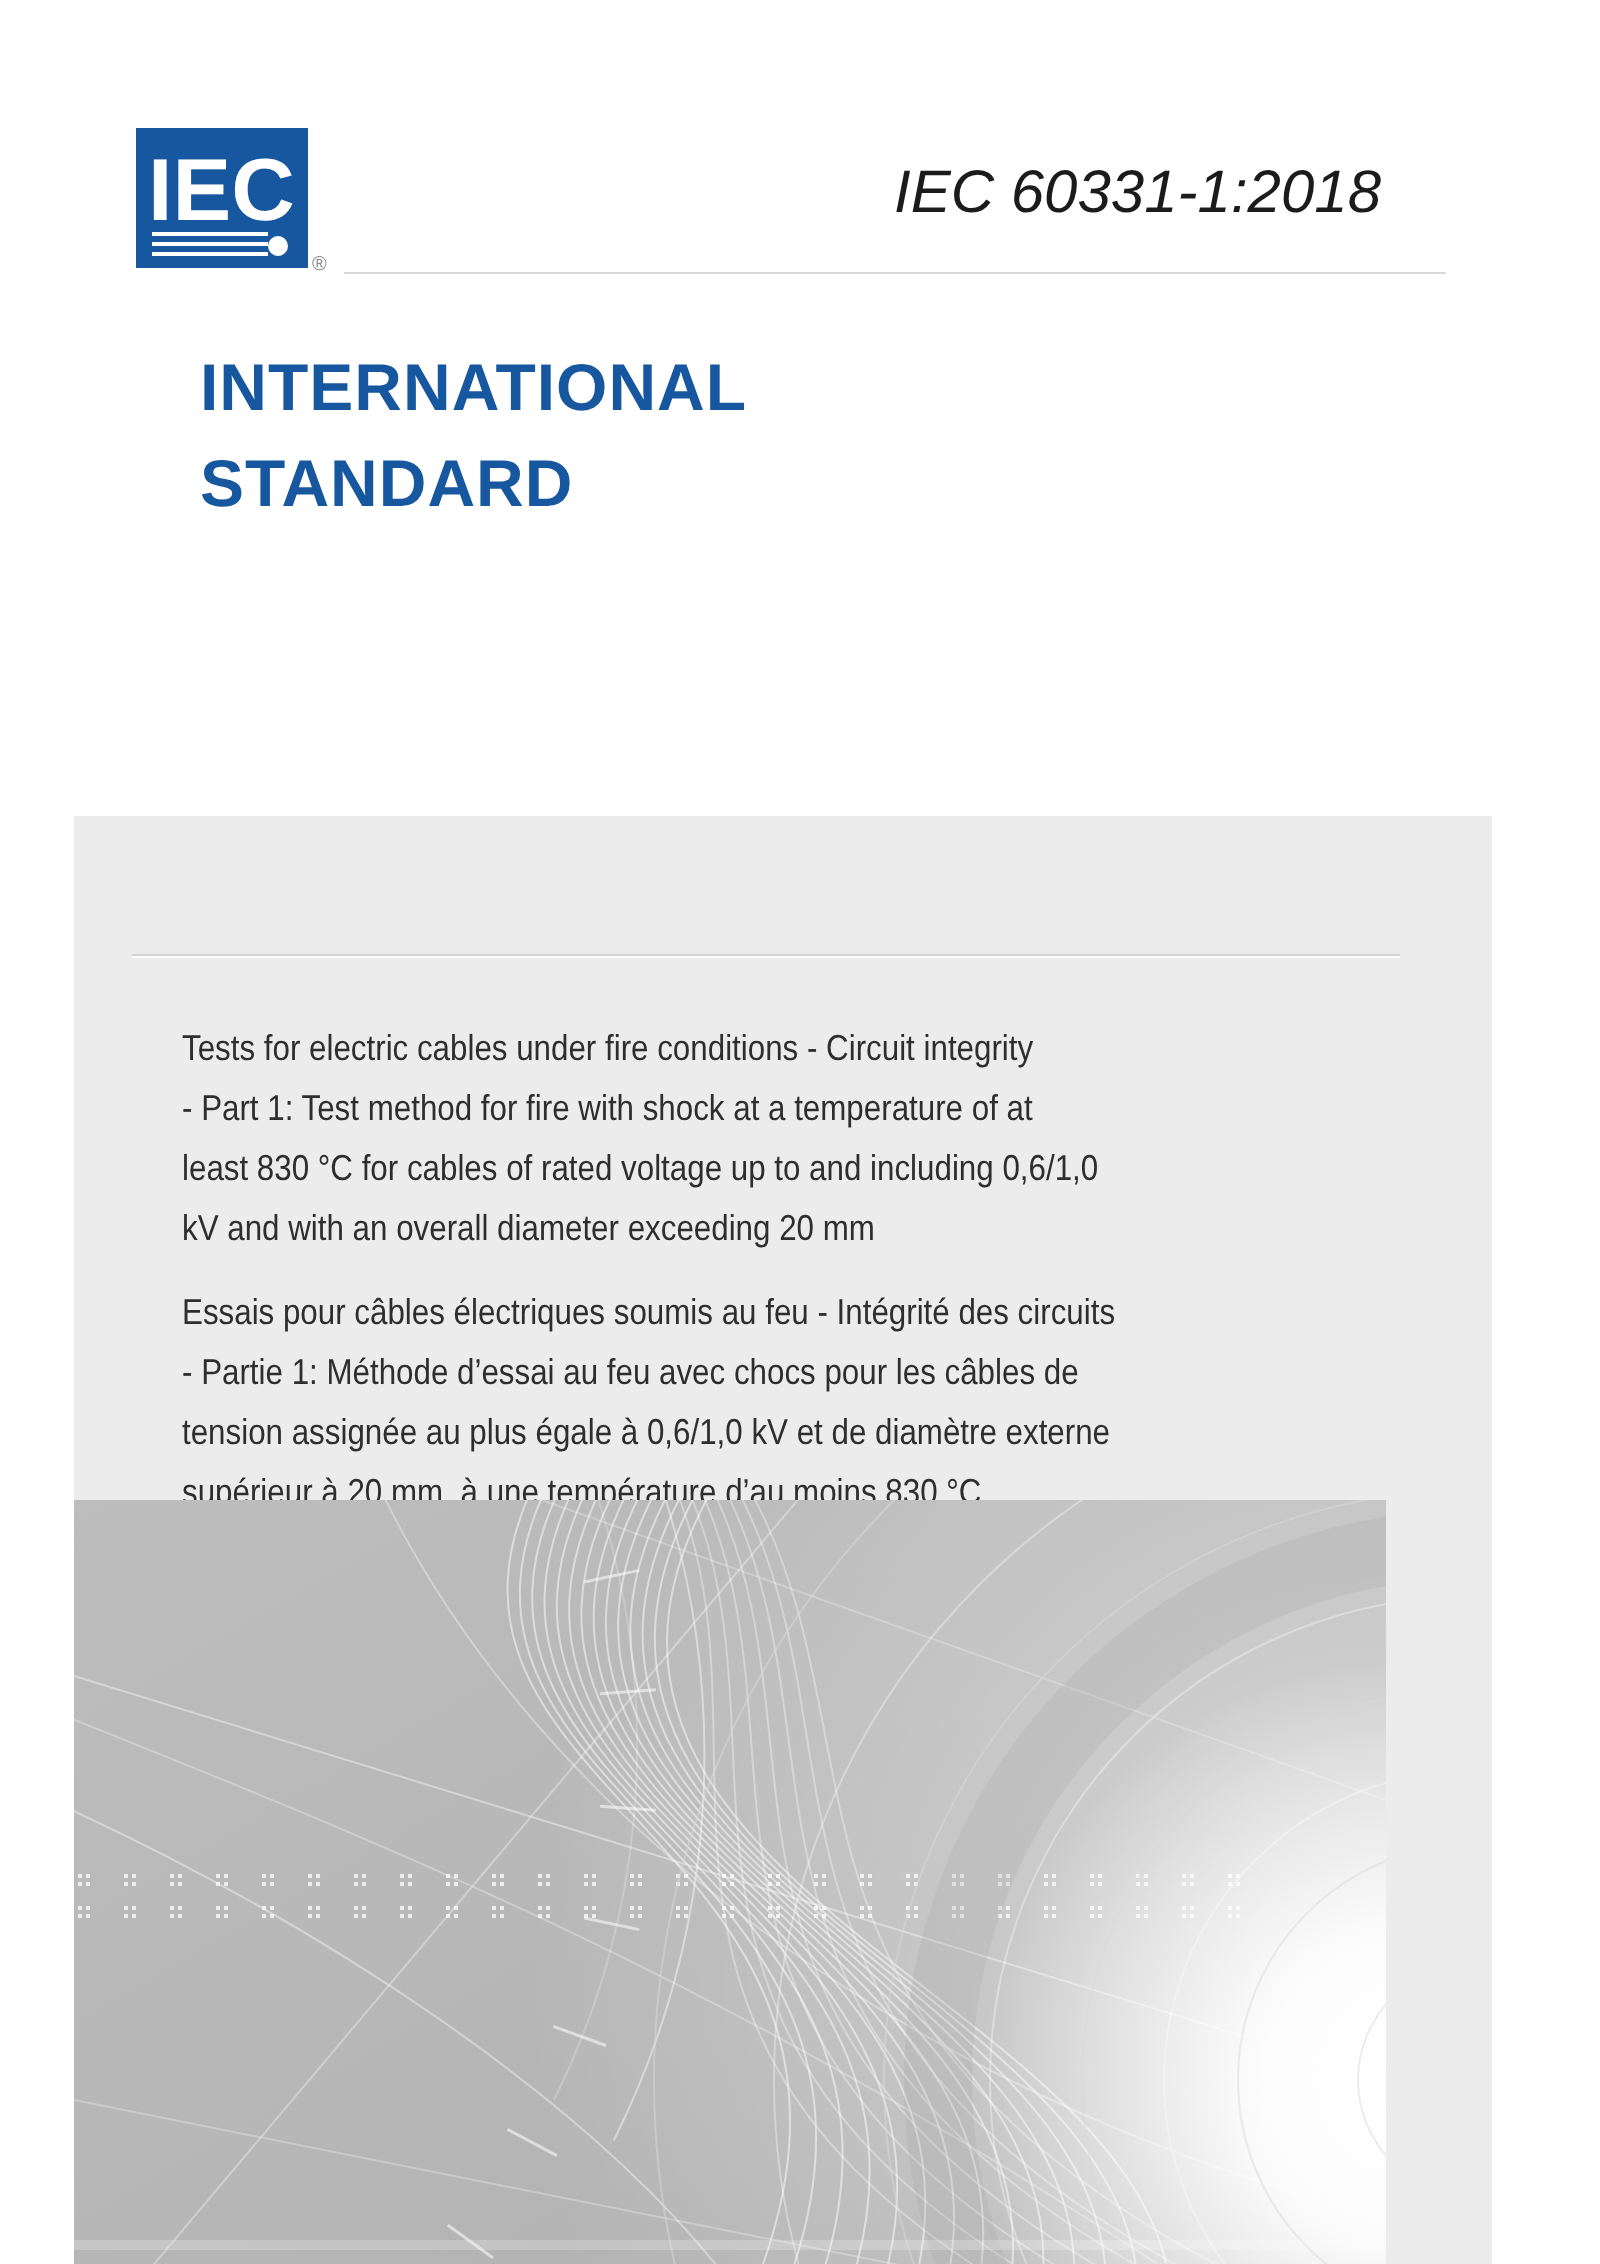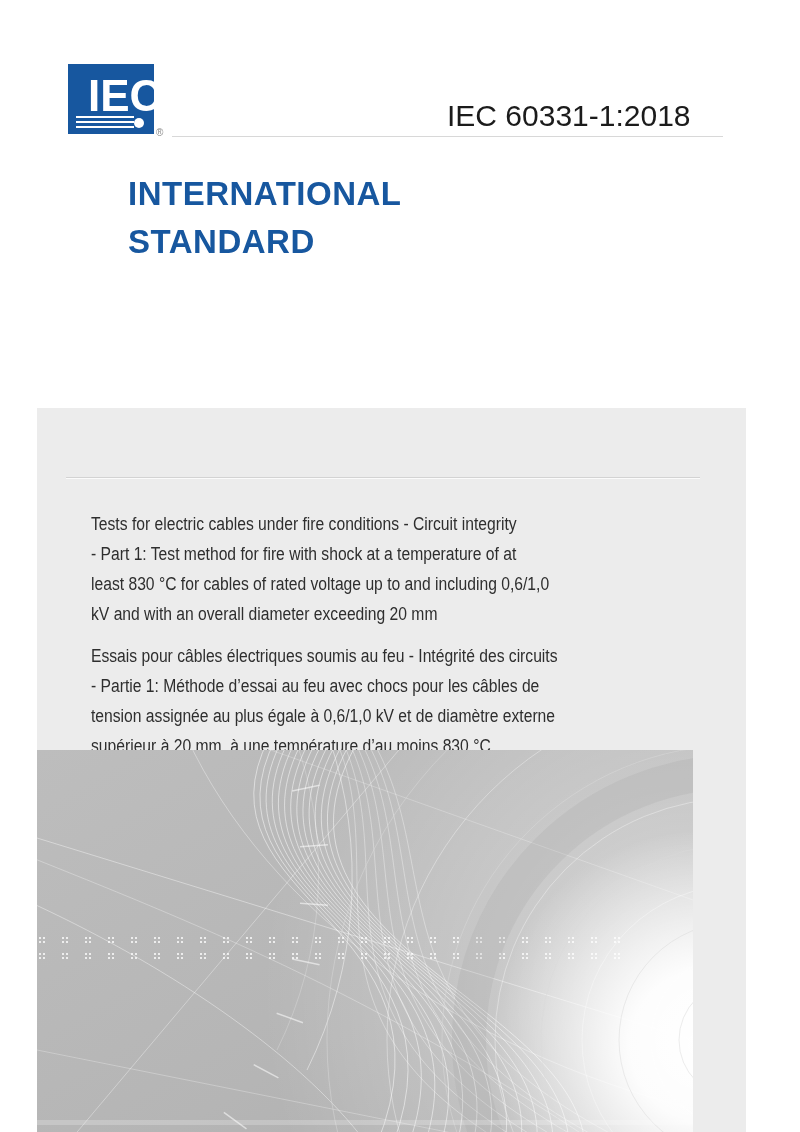--- a/index.html
+++ b/index.html
@@ -2,36 +2,36 @@
 <html style="--iec_blue: #17579F; --doc_type_gray: #9FA2A6; --banner_gray: #ECECEC; --art_base_gray: #B5B5B5; --rule_gray: #D8D8D8; --body_text: #2E2E2E;"><head>
 <meta charset="utf-8">
 <style>
   html,body{margin:0;padding:0;background:#ffffff;}
   body{width:800px;height:1132px;position:relative;overflow:hidden;
        font-family:"Liberation Sans",sans-serif;}
   .page{position:absolute;inset:0;background:#ffffff;}
 
   
   .logo{position:absolute;left:68px;top:64px;width:86px;height:70px;background:var(--iec_blue);}
-  .logo-text{position:absolute;left:20px;top:10px;font-size:44px;line-height:1;font-weight:bold;
+  .logo-text{position:absolute;left:6px;top:10px;font-size:44px;line-height:1;font-weight:bold;
              color:#ffffff;letter-spacing:0;}
   .logo-bars{position:absolute;left:8px;top:52px;width:58px;height:12px;}
   .logo-bars i{display:block;height:2px;background:#ffffff;margin-bottom:3px;}
   .logo-dot{position:absolute;left:58px;top:2px;width:10px;height:10px;background:#ffffff;border-radius:50%;}
   .logo-reg{position:absolute;left:156px;top:127px;font-size:10px;color:#8a8a8a;}
 
   
-  .ref{position:absolute;left:447px;top:99px;font-size:30px;color:#1b1b1b;letter-spacing:0;}
+  .ref{position:absolute;left:447px;top:80px;font-size:30px;color:#1b1b1b;letter-spacing:0;font-style:italic;}
   .top-rule{position:absolute;left:172px;top:136px;width:551px;height:1px;background:var(--rule_gray);}
 
   
   .doc-type{position:absolute;left:100px;margin:0;font-size:33px;font-weight:bold;
             line-height:48px;letter-spacing:0.5px;}
   .doc-type span{display:block;}
-  .type-en{top:170px;color:var(--iec_blue);margin-left:28px;}
+  .type-en{top:170px;color:var(--iec_blue);}
   .type-fr{top:286px;color:var(--doc_type_gray);}
 
   
   .banner{position:absolute;left:37px;top:408px;width:709px;height:724px;background:var(--banner_gray);}
   .banner-rule{position:absolute;left:29px;top:69px;width:634px;height:0;
                border-top:1px solid #d3d3d3;border-bottom:1px solid #fbfbfb;}
   .cover-title{position:absolute;left:54px;margin:0;font-size:18px;line-height:30px;
                color:var(--body_text);white-space:nowrap;
                transform:scaleX(0.87);transform-origin:0 0;}
   .cover-title span{display:block;}

